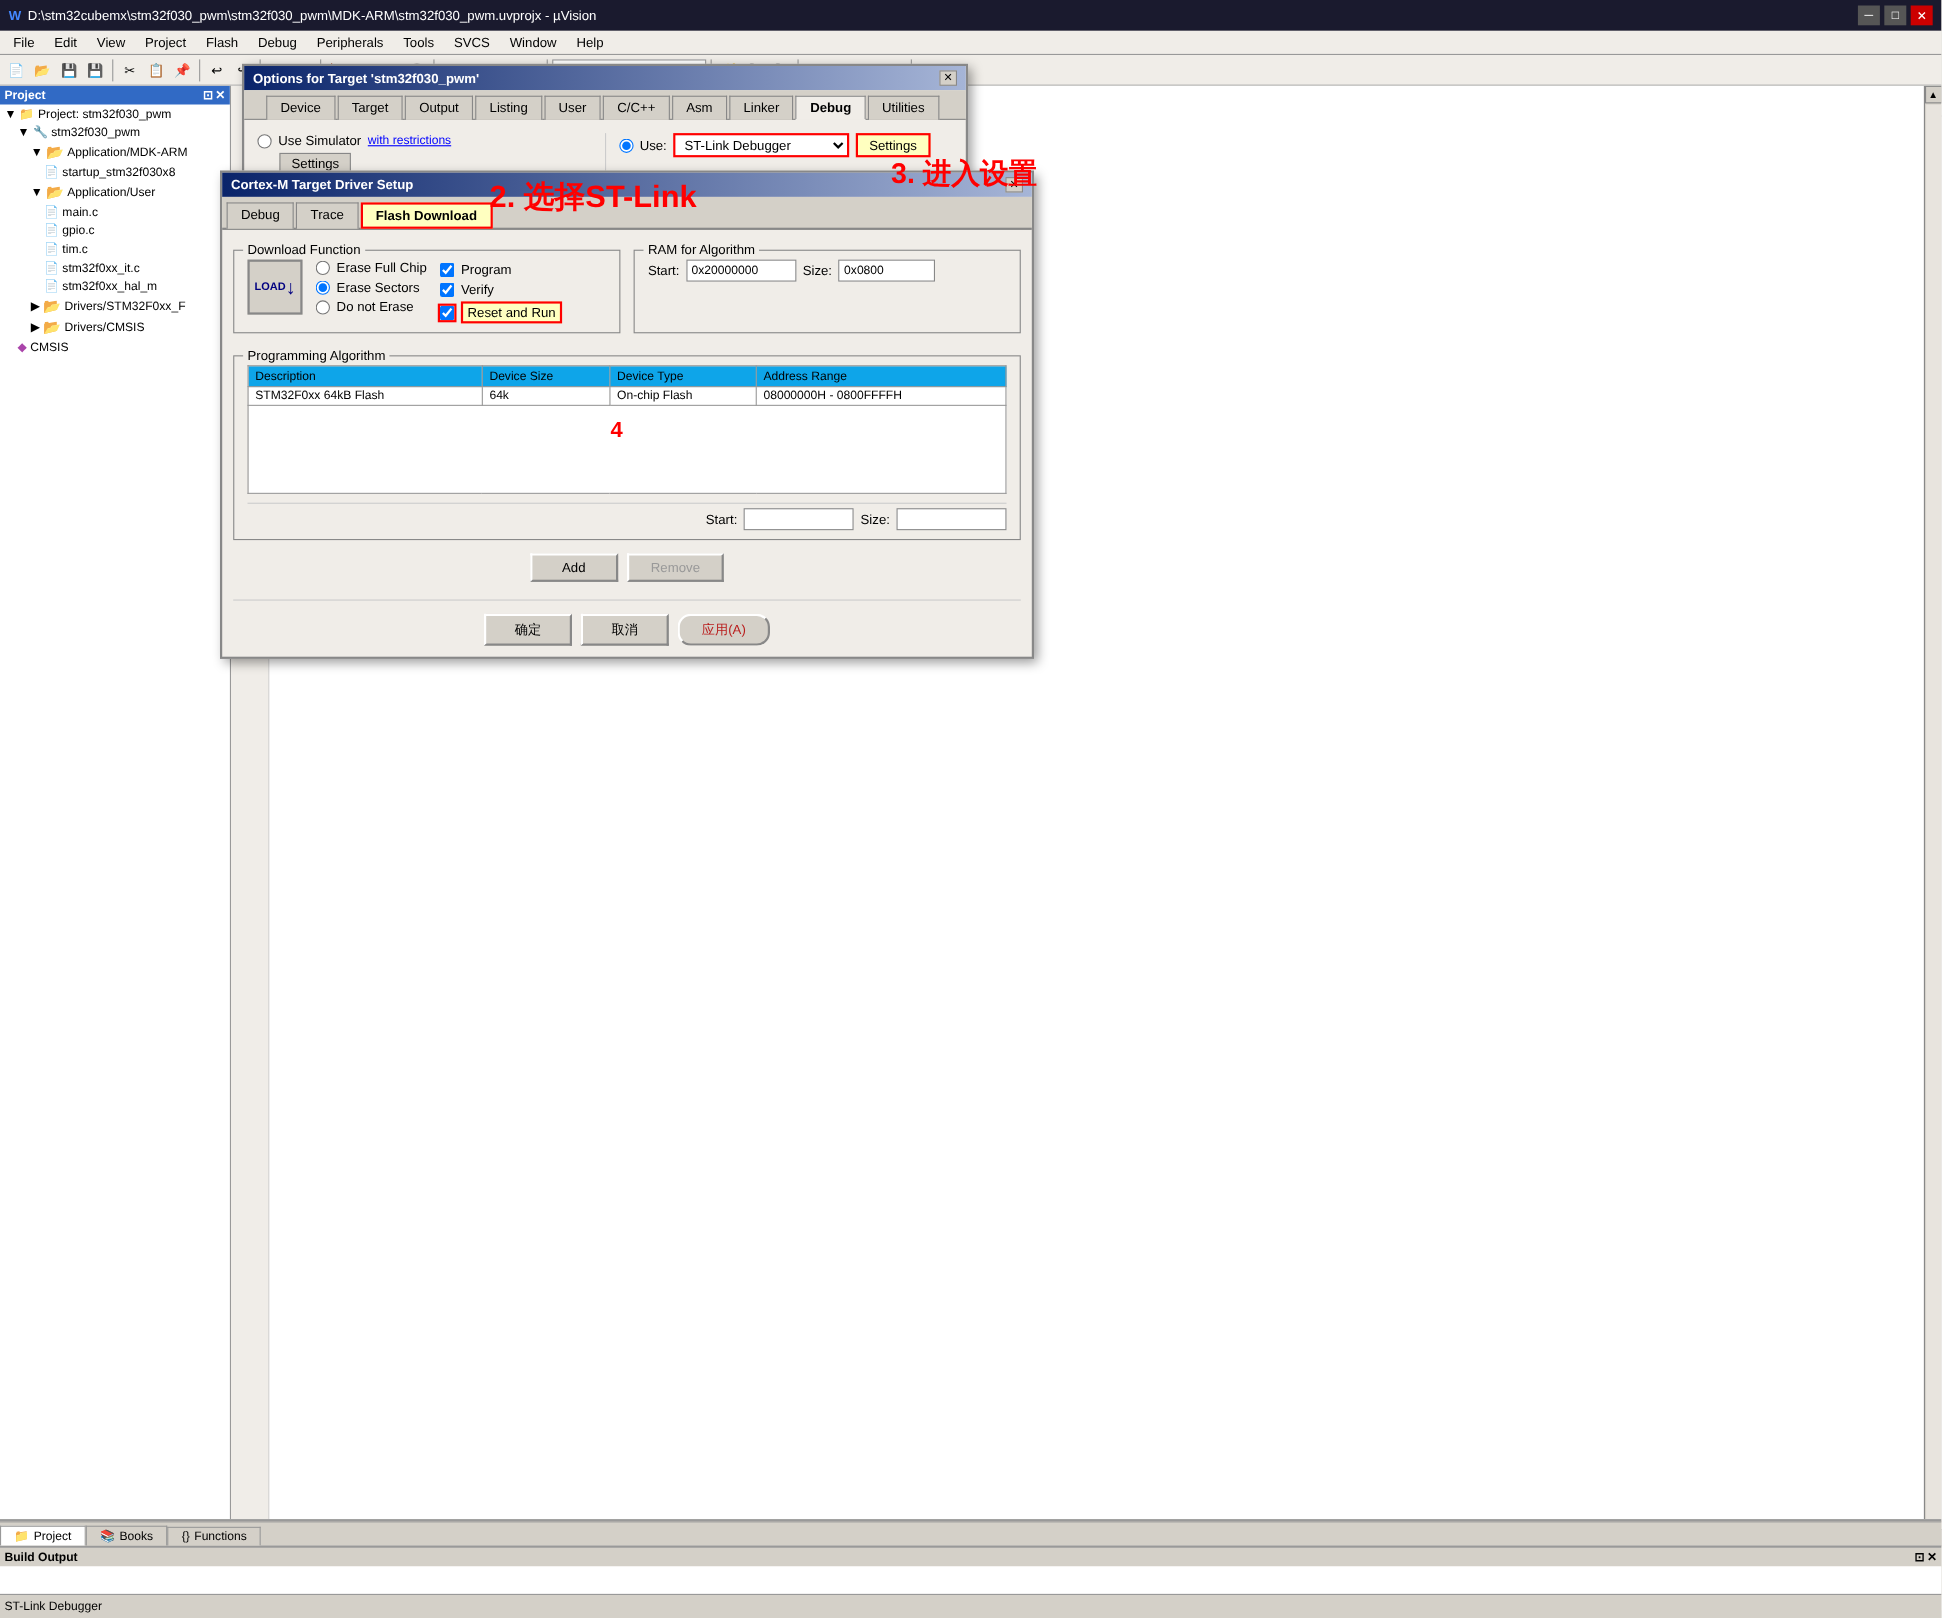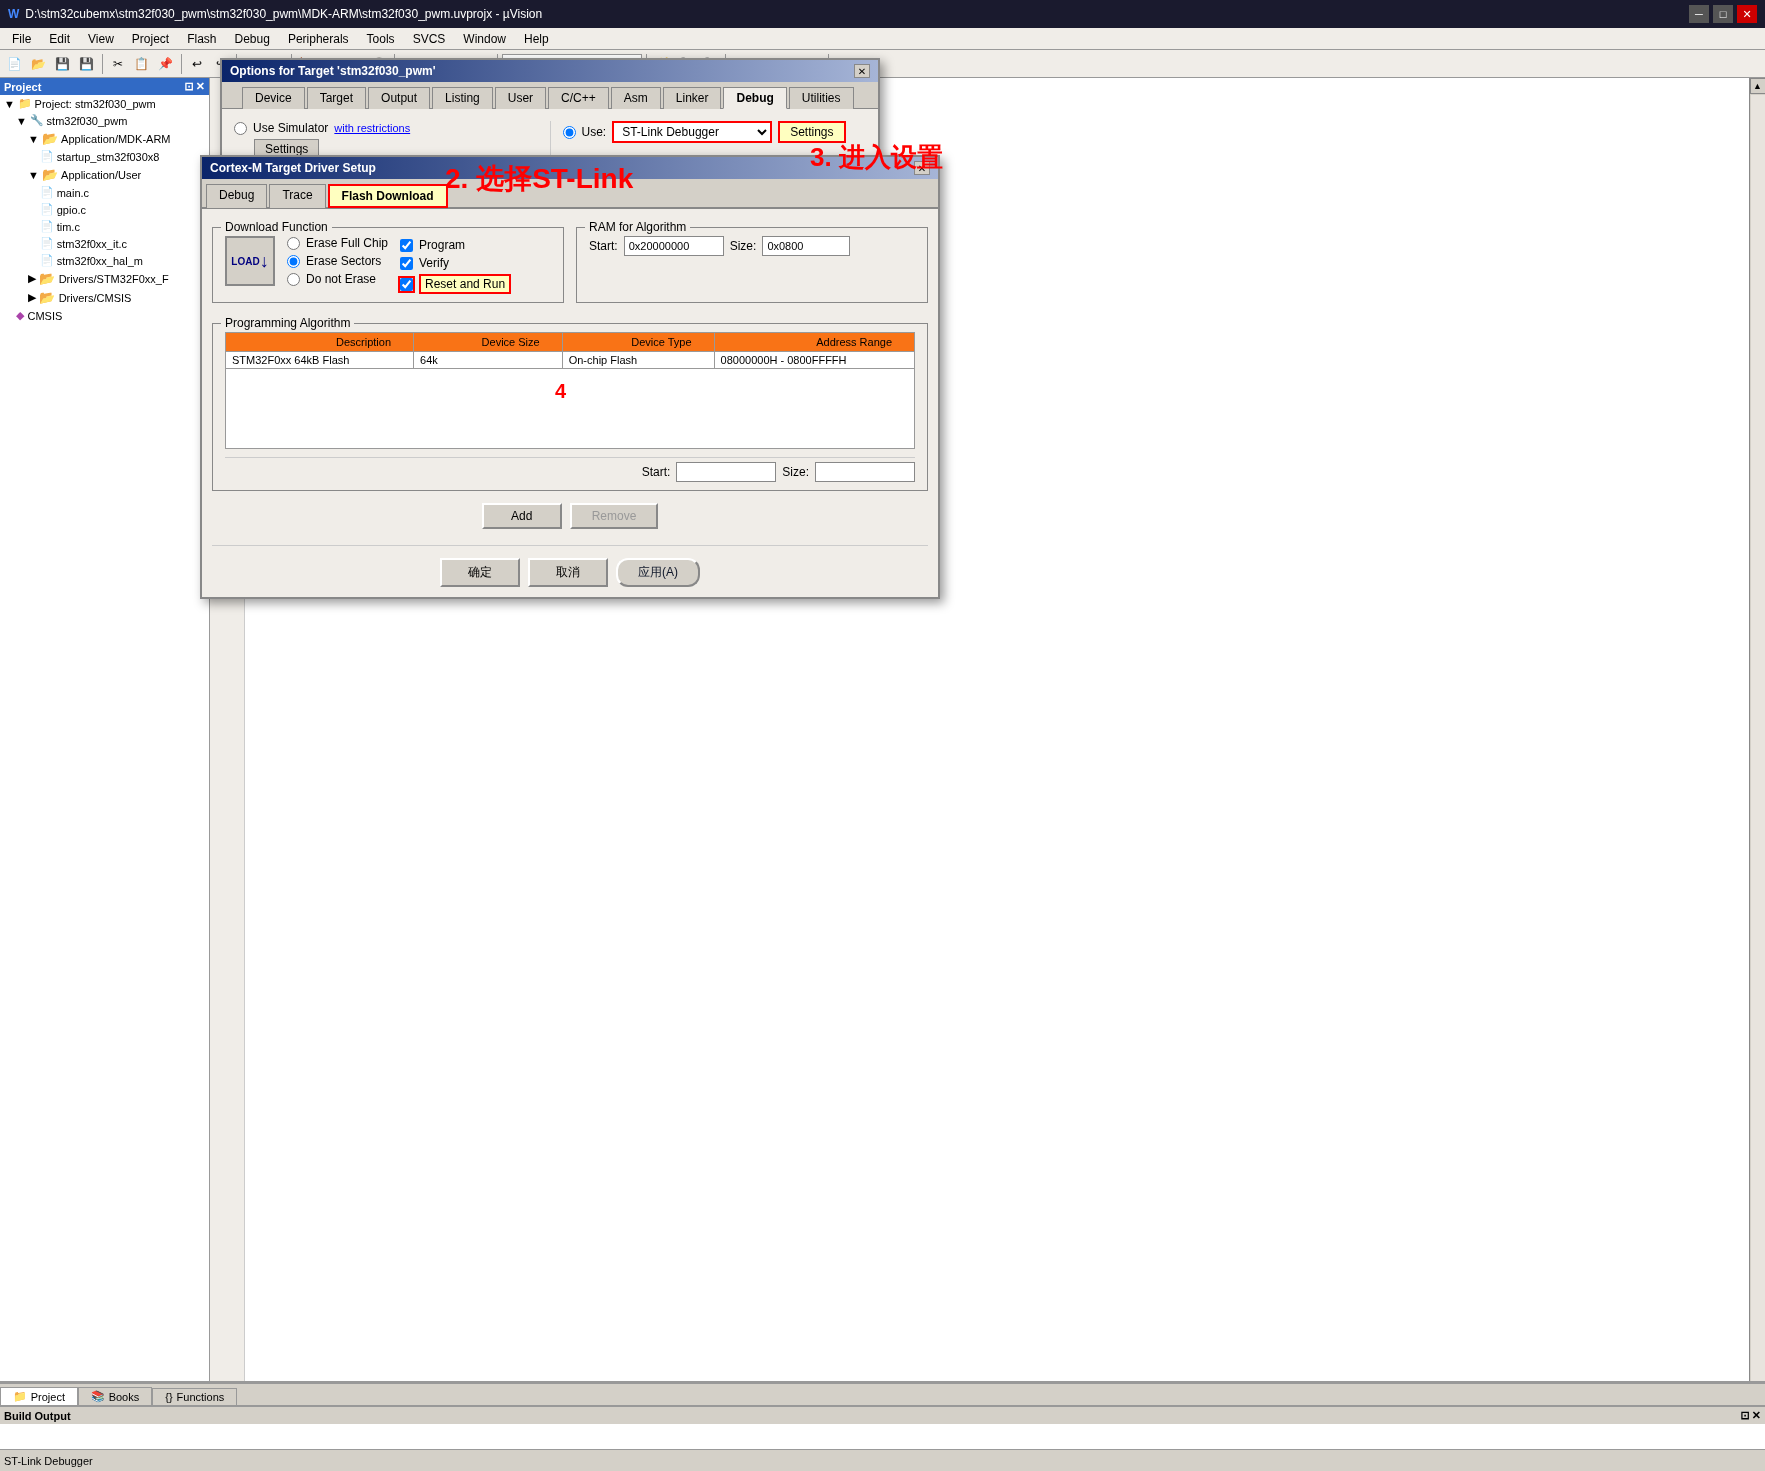--- a/index.html
+++ b/index.html
@@ -345,24 +345,24 @@
       gap: 2px;
     }
 
     
     .prog-table {
       width: 100%;
       border-collapse: collapse;
       font-size: 11px;
     }
     .prog-table th {
-      background: #f97316;
+      background: #0ea5e9;
       border: 1px solid #999;
-      padding: 3px 22px;
-      text-align: right;
+      padding: 3px 6px;
+      text-align: left;
       font-weight: normal;
     }
     .prog-table td {
       border: 1px solid #999;
       padding: 2px 6px;
       background: white;
     }
 
     .input-field {
       height: 20px;
@@ -851,20 +851,20 @@
     </div>
 
     <div style="display:flex; gap:8px; justify-content:center; margin-top:12px;">
       <button class="dialog-btn">Add</button>
       <button class="dialog-btn" disabled="" style="color:#999;">Remove</button>
     </div>
 
     <div style="display:flex; gap:8px; justify-content:center; margin-top:16px; border-top:1px solid #ccc; padding-top:12px;">
       <button class="dialog-btn">确定</button>
       <button class="dialog-btn">取消</button>
-      <button class="dialog-btn" disabled="" style="color:#0f172a;border-radius:12px;">应用(A)</button>
+      <button class="dialog-btn" disabled="" style="color:#b91c1c;border-radius:12px;">应用(A)</button>
     </div>
   </div>
 </div>
 
 <div class="num-annotation" style="top:380px; left:555px;">
   <span>4</span>
 </div>
 
 </body></html>

